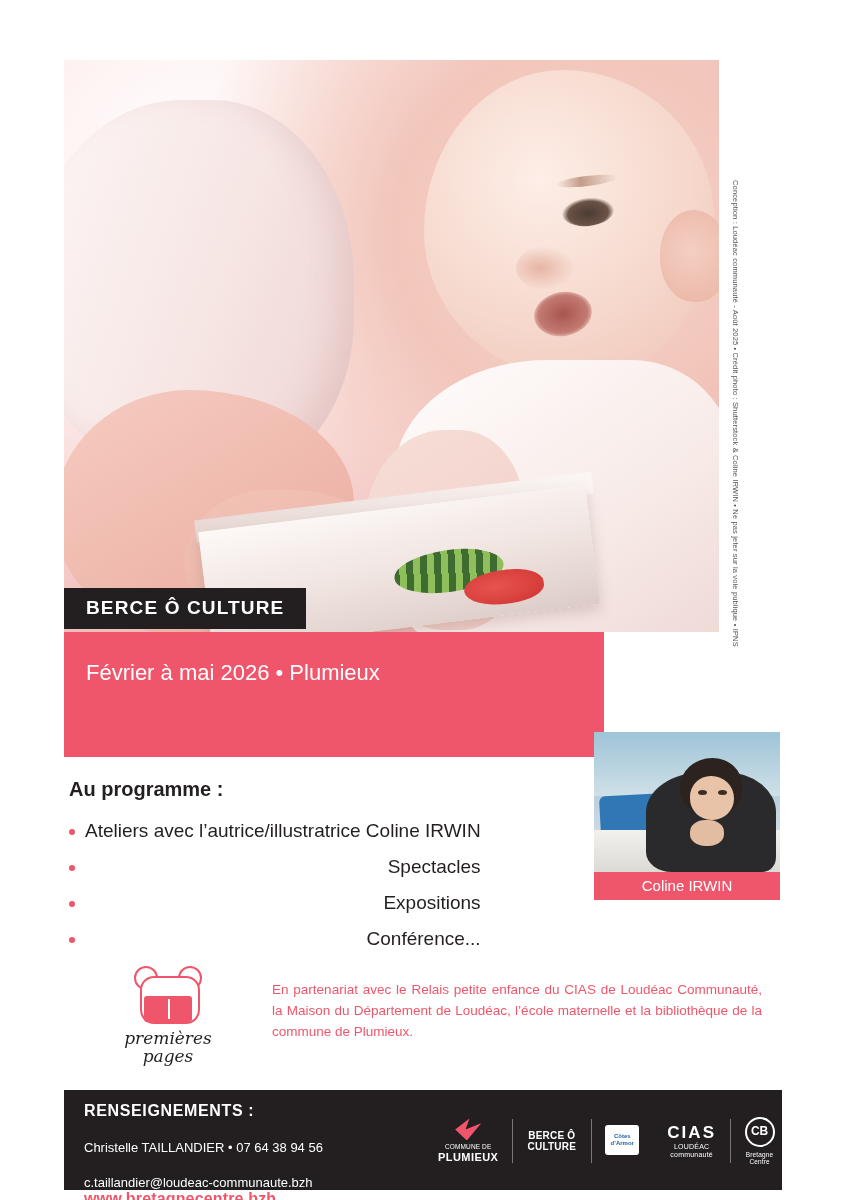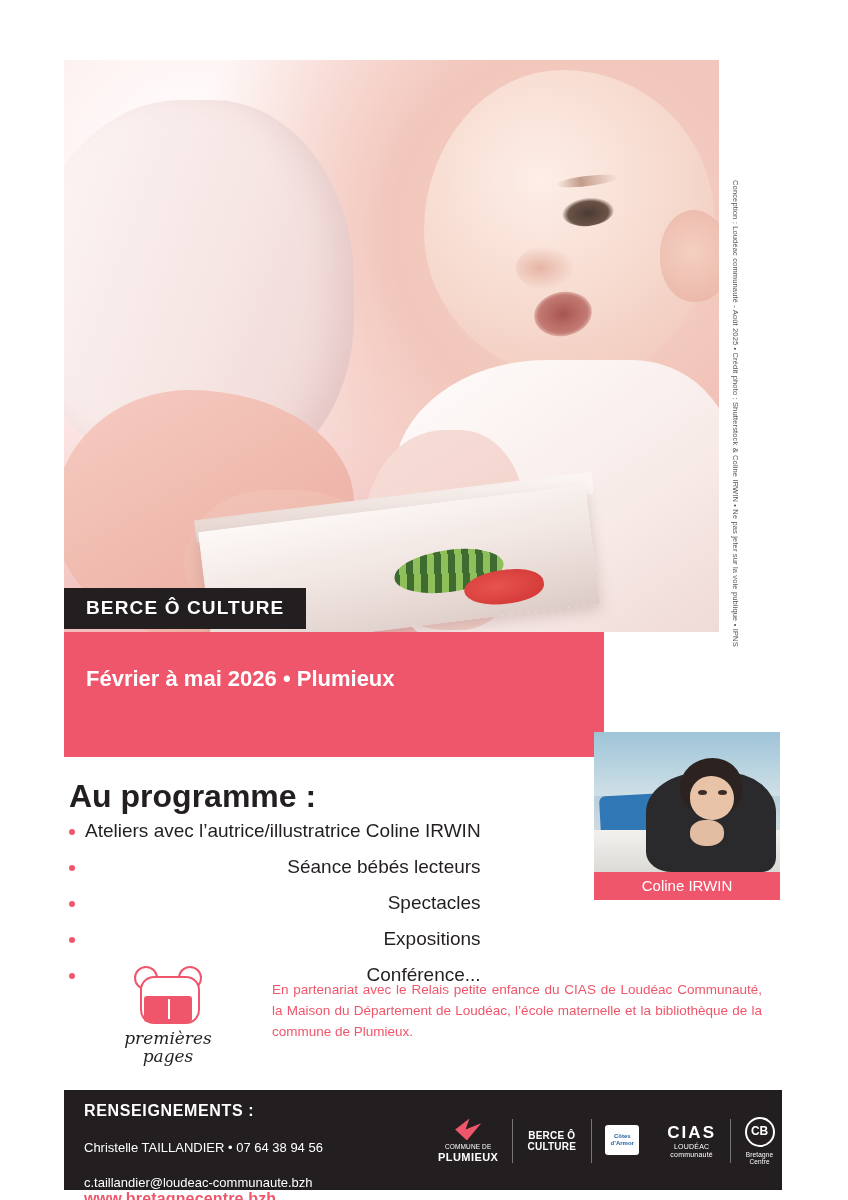--- a/index.html
+++ b/index.html
@@ -153,42 +153,42 @@
     box-sizing:border-box;
   }
   .titleband h1{
     margin:0;
     font-size:27px;
     line-height:1.18;
     font-weight:bold;
     letter-spacing:.005em;
   }
   .titleband .dates{
-    margin-top:20px;
+    margin-top:14px;
     font-size:22px;
-    font-weight:bold;
+    font-weight:normal;
   }
 
   
   .side-credit{
     position:absolute;
     left:676px; top:120px;
     width:320px;
     transform:rotate(90deg);
     transform-origin:0 0;
     font-size:7.5px;
     color:#555;
     letter-spacing:.02em;
     white-space:nowrap;
   }
 
   
   .programme-title{
     position:absolute; left:5px; top:718px;
-    font-size:32px; font-weight:bold; color:#231f20;
+    font-size:20px; font-weight:bold; color:#231f20;
   }
   .programme-list{
     position:absolute; left:5px; top:760px;
     margin:0; padding:0; list-style:none;
     font-size:19px; color:#231f20;text-align:right;
   }
   .programme-list li{
     margin:0 0 14px 0;
     padding-left:16px;
     position:relative;
@@ -360,21 +360,20 @@
 
   <div class="kicker">BERCE Ô CULTURE</div>
 
   <div class="titleband">
     <div class="dates">Février à mai 2026 • Plumieux</div>
   </div>
 
   <div class="programme-title">Au programme :</div>
   <ul class="programme-list">
     <li>Ateliers avec l’autrice/illustratrice Coline IRWIN</li>
-    <li>Séance bébés lecteurs</li>
     <li>Spectacles</li>
     <li>Expositions</li>
     <li>Conférence...</li>
   </ul>
 
   <div class="author">
     <div class="author-photo">
       <div class="ap-sky"></div>
       <div class="ap-blue"></div>
       <div class="ap-bed"></div>

